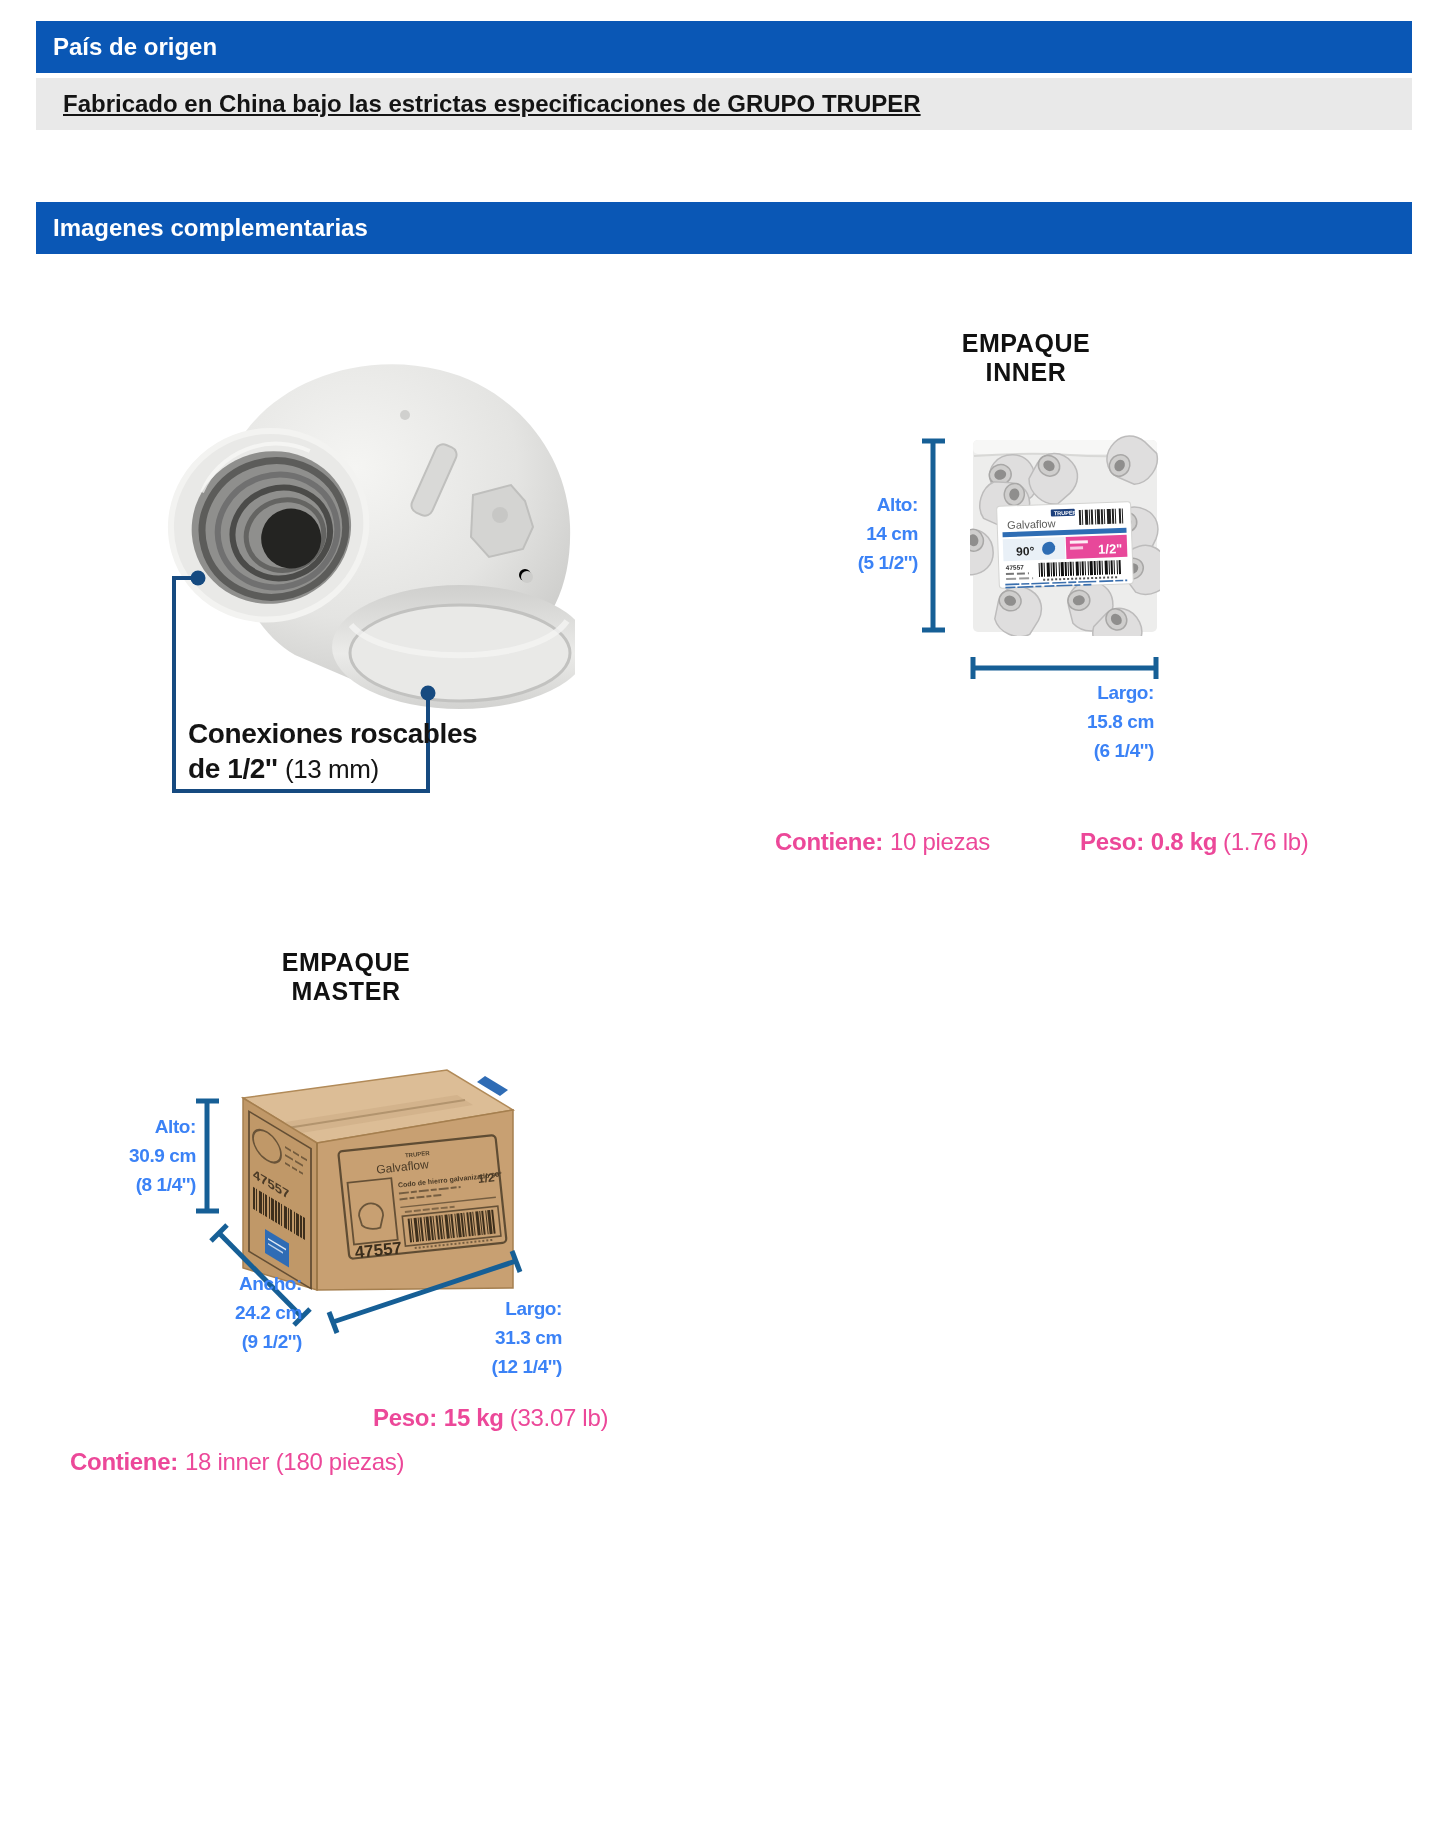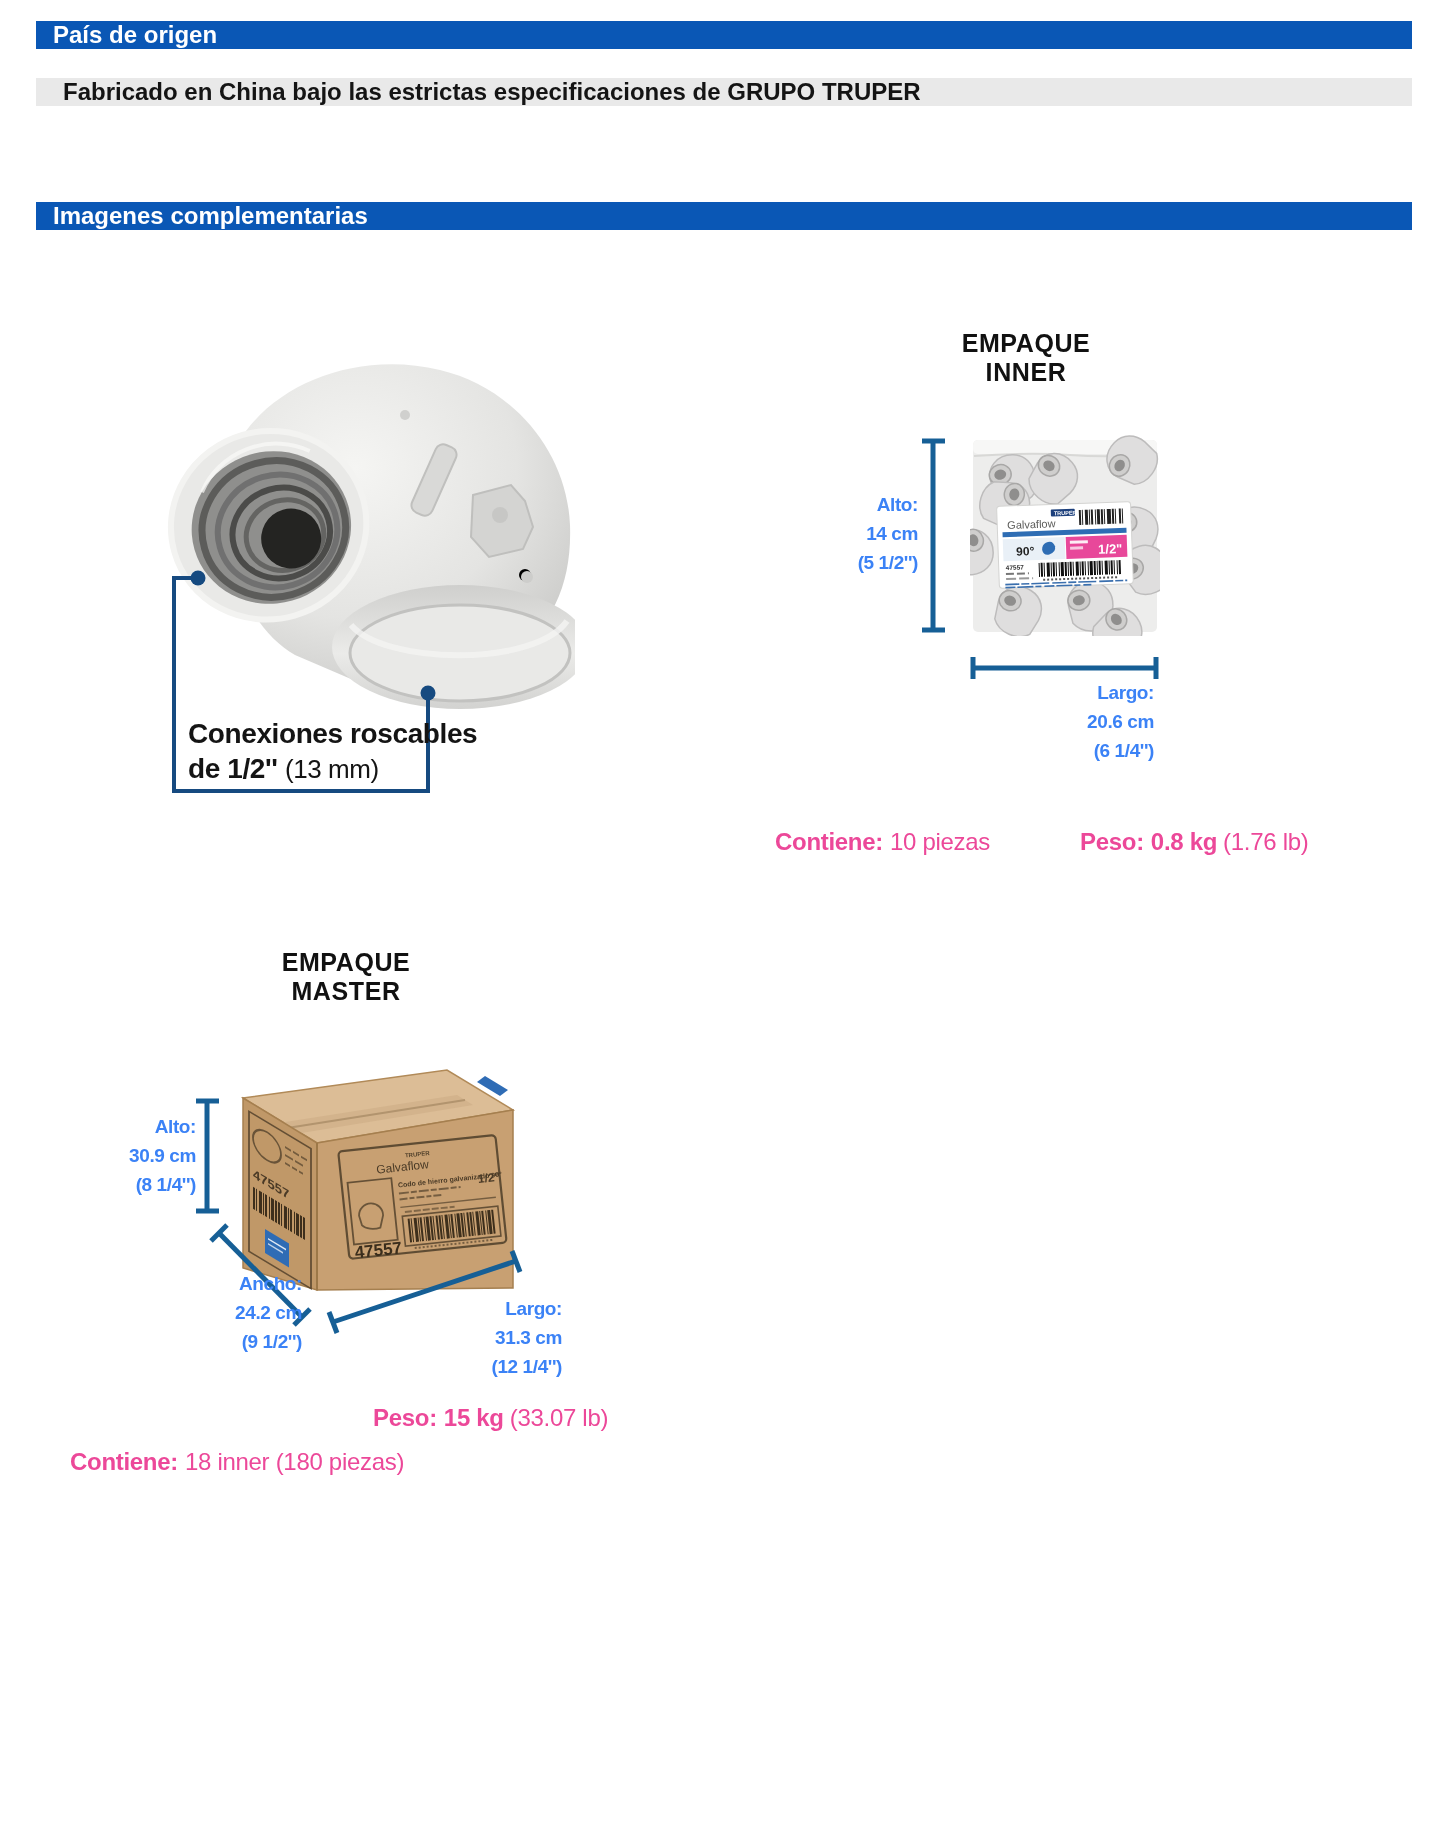--- a/index.html
+++ b/index.html
@@ -1,20 +1,20 @@
 <!DOCTYPE html>
 <html><head>
 <meta charset="utf-8">
 <style>
   html,body{margin:0;padding:0;background:#ffffff;}
   body{width:1445px;height:1840px;position:relative;font-family:"Liberation Sans",sans-serif;color:#1a1a1a;overflow:hidden;}
   .abs{position:absolute;}
-  .bar{left:36px;width:1376px;height:28px;display:flex;align-items:center;box-sizing:border-box;}
+  .bar{left:36px;width:1376px;height:52px;display:flex;align-items:center;box-sizing:border-box;}
   .bar-blue{background:#0a57b5;color:#ffffff;font-size:24px;font-weight:700;padding-left:17px;}
-  .bar-gray{background:#e9e9e9;color:#141414;font-size:24px;font-weight:700;padding-left:27px;}
+  .bar-gray{background:#e9e9e9;color:#141414;font-size:24px;font-weight:700;padding-left:27px;text-decoration:underline;}
   .fig-title{font-size:25px;font-weight:700;letter-spacing:0.6px;color:#111;text-align:center;}
   .dim-block{font-size:19px;font-weight:700;line-height:29px;letter-spacing:-0.4px;color:#3b82f6;}
   .t-right{text-align:right;}
   .t-center{text-align:right;}
   .callout-text{font-size:28px;line-height:35px;color:#141414;letter-spacing:-0.4px;}
   .callout-text .b{font-weight:700;}
   .callout-text .n{font-weight:400;font-size:26px;}
   .row{font-size:24px;letter-spacing:-0.3px;color:#ec4899;white-space:nowrap;}
   .row .lbl{font-weight:700;margin-right:7px;}
   .row .valb{font-weight:700;}
@@ -222,21 +222,21 @@
 <div class="abs fig-title z3" style="left:926px;top:329px;width:200px;">EMPAQUE INNER</div>
 
 <div class="abs dim-block t-right z3" style="left:780px;top:490px;width:138px;">
   <div>Alto:</div>
   <div>14 cm</div>
   <div>(5 1/2'')</div>
 </div>
 
 <div class="abs dim-block t-center z3" style="left:974px;top:678px;width:180px;">
   <div>Largo:</div>
-  <div>20.6 cm</div>
+  <div>15.8 cm</div>
   <div>(6 1/4'')</div>
 </div>
 
 <div class="abs row z3" style="left:775px;top:828px;">
   <span class="lbl">Contiene:</span><span class="valn">10 piezas</span>
 </div>
 <div class="abs row z3" style="left:1080px;top:828px;">
   <span class="lbl">Peso:</span><span class="valb">0.8 kg</span><span class="note">(1.76 lb)</span>
 </div>
 

